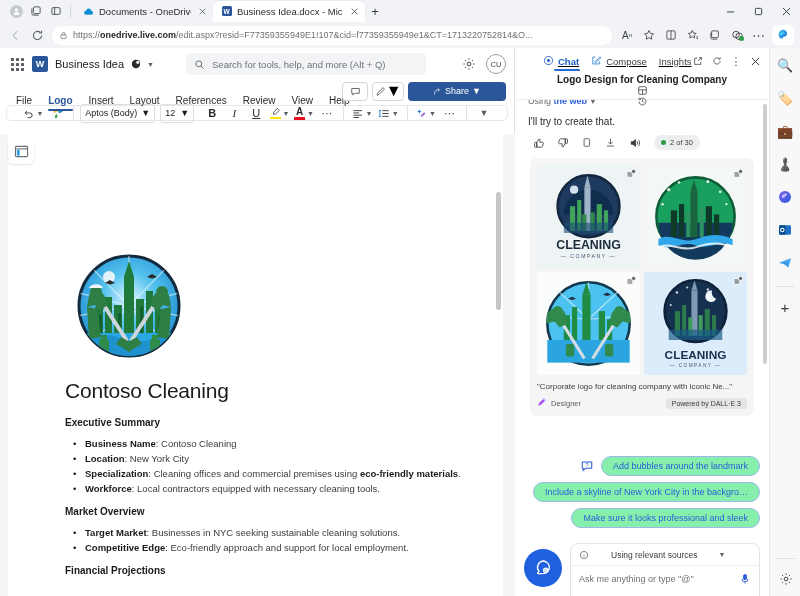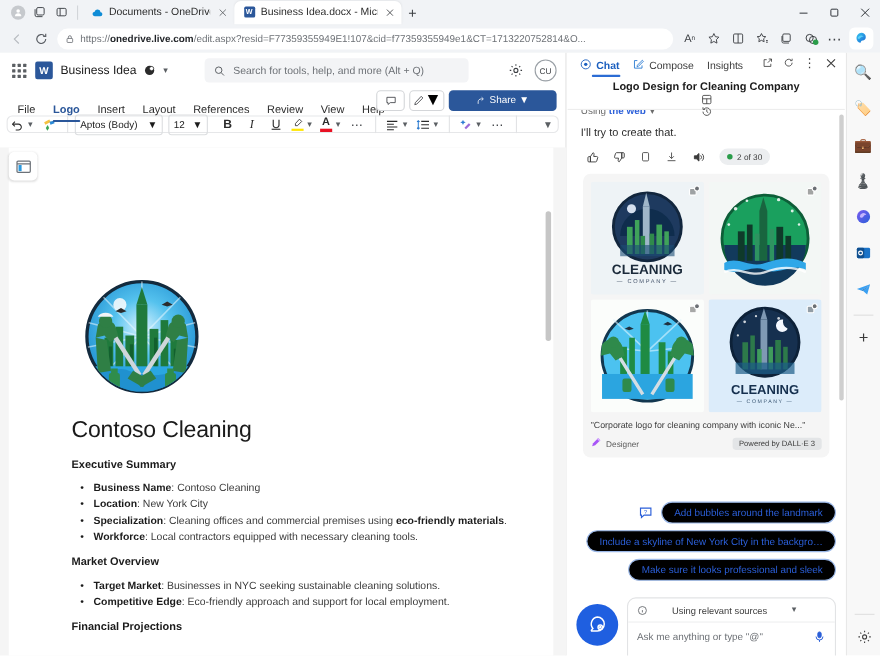--- a/index.html
+++ b/index.html
@@ -57,21 +57,21 @@
   .user-av { width:20px; height:20px; border-radius:50%; border:1px solid #9aa0a6; display:flex; align-items:center; justify-content:center; font-size:7.5px; color:#3a3d41; margin-left:6px;}
 
   #word-ribbon-tabs { height:22px; display:flex; align-items:center; padding:0 8px; position:relative;}
   .rtab { font-size:10px; color:#2b2b2b; padding:0 8px; height:20px; line-height:20px; position:relative;margin-top:19px; }
   .rtab.active { font-weight:700; color:#2b579a; }
   .rtab.active:after { content:""; position:absolute; left:8px; right:8px; bottom:0; height:2px; background:#2b579a; border-radius:1px;}
   .ribbon-right { position:absolute; right:8px; display:flex; align-items:center; gap:4px;}
   .rr-btn { width:26px; height:19px; border:1px solid #d4d6d9; border-radius:4px; display:flex; align-items:center; justify-content:center; background:#fff;}
   .share-btn { height:19px; background:#2b579a; color:#fff; border-radius:4px; font-size:9px; display:flex; align-items:center; gap:3px; padding:0 25px;}
 
-  #ribbon { margin:3px 6px 0 6px; height:16px; border:1px solid #e6e7e9; border-radius:5px; background:#fff; display:flex; align-items:center; padding:0 0; gap:2px;}
+  #ribbon { margin:3px 6px 0 6px; height:16px; border:1px solid #e6e7e9; border-radius:5px; background:#fff; display:flex; align-items:center; padding:0 14px; gap:2px;}
   .rb { height:22px; min-width:20px; display:flex; align-items:center; justify-content:center; color:#2b2b2b; font-size:11px; padding:0 2px;}
   .rb .cv { font-size:7px; color:#5b5f63; margin-left:2px;}
   .rsep { width:1px; height:16px; background:#e2e3e5; margin:0 4px;}
   .fontbox { height:19px; border:1px solid #dcdee0; border-radius:3px; display:flex; align-items:center; padding:0 4px; font-size:9px; color:#1b1b1b; }
   .fontbox.name { width:80px; justify-content:space-between;}
   .fontbox.size { width:36px; justify-content:space-between; margin-left:3px;}
 
   #doc-surface { position:absolute; left:0; top:86px; width:515px; height:484px; background:#f5f5f5; overflow:hidden;}
   #navpane-btn { position:absolute; left:8px; top:4px; width:26px; height:26px; background:#fff; border-radius:5px; box-shadow:0 1px 2px rgba(0,0,0,.12); display:flex; align-items:center; justify-content:center;}
   #page { position:absolute; left:8px; top:0; width:495px; min-height:484px; background:#fff; }
@@ -82,21 +82,21 @@
   #doc-text { position:absolute; left:57px; top:245px; width:400px;}
   #doc-title-h1 { font-size:21px; color:#1b1b1b; font-weight:400; letter-spacing:-.2px; margin-bottom:14px;}
   .dheading { font-size:10px; font-weight:700; color:#1b1b1b; margin:0 0 8px 0;}
   .dlist { list-style:none; margin:0 0 10px 0; padding:0;}
   .dlist li { font-size:9.5px; color:#3b3b3b; line-height:15px; padding-left:20px; position:relative;}
   .dlist li:before { content:"\2022"; position:absolute; left:8px; color:#1b1b1b; }
   .dlist li b { color:#1b1b1b; font-weight:700;}
 
   
   #copilot { position:absolute; left:516px; top:48px; width:252px; height:548px; background:#fff;}
-  #cp-tabs { height:26px; display:flex; align-items:flex-start; padding:0 6px; gap:2px; position:relative;}
+  #cp-tabs { height:26px; display:flex; align-items:center; padding:0 22px; gap:2px; position:relative;text-decoration:underline;}
   .cptab { display:flex; align-items:center; gap:4px; font-size:9.5px; color:#3b3b3b; height:24px; padding:0 5px; position:relative;}
   .cptab.active { color:#1b5fbf; font-weight:700;}
   .cptab.active:after { content:""; position:absolute; left:16px; right:4px; bottom:2px; height:2px; background:#2b6cd4; border-radius:1px;}
   .cp-actions { position:absolute; right:4px; display:flex; align-items:center; gap:1px;}
   .cpa { width:18px; height:18px; display:flex; align-items:center; justify-content:center; color:#3b3b3b; font-size:10px;}
 
   #cp-subhead { height:26px; border-bottom:1px solid #ededed; display:flex; align-items:center; padding:0 10px;flex-direction:column;}
   #cp-subhead .ttl { font-size:10px; font-weight:700; color:#1b1b1b; flex:1 1 auto;}
 
   #cp-body { position:absolute; left:0; top:52px; width:252px; height:348px; overflow:hidden;}
@@ -115,21 +115,21 @@
   .tile { position:relative; aspect-ratio:1/1; border-radius:3px; overflow:hidden;}
   .tile svg { width:100%; height:100%; display:block;}
   .tile .badge { position:absolute; right:3px; top:3px; width:12px; height:12px;}
   .img-cap { font-size:8px; color:#3b3b3b; margin-top:6px; line-height:11px; }
   .img-foot { display:flex; align-items:center; margin-top:5px;}
   .designer { display:flex; align-items:center; gap:4px; font-size:7.5px; color:#5b5b5b;}
   .dalle { margin-left:auto; background:#e3e5e7; border-radius:3px; font-size:7px; color:#3b3b3b; padding:2px 6px;}
 
   #suggestions { position:absolute; left:0; top:408px; width:252px; padding:0 8px; display:flex; flex-direction:column; gap:6px; align-items:flex-end;}
   .sugg-row { display:flex; align-items:center; gap:6px; }
-  .sugg { border:1px solid #9bb8e8; border-radius:13px; height:20px; display:flex; align-items:center; padding:0 11px; font-size:9px; color:#2b5fd9; background:#000000; white-space:nowrap;}
+  .sugg { border:1px solid #9bb8e8; border-radius:13px; height:20px; display:flex; align-items:center; padding:0 11px; font-size:9px; color:#2b5fd9; background:#86efac; white-space:nowrap;}
   .qmark { width:15px; height:15px; color:#2b5fd9; display:flex; align-items:center; justify-content:center;}
 
   #composer-wrap { position:absolute; left:0; top:495px; width:252px; padding:0 8px; display:flex; gap:8px; align-items:flex-start;}
   #cp-avatar { width:38px; height:38px; border-radius:50%; background:#1f5fe0; display:flex; align-items:center; justify-content:center; flex:0 0 auto; margin-top:6px;}
   #composer { flex:1 1 auto; border:1px solid #e2e3e5; border-radius:8px; background:#fff; overflow:hidden;}
   #src-row { height:22px; display:flex; align-items:center; gap:21px; padding:0 8px; border-bottom:1px solid #eeeff0;}
   #src-row .ic { width:11px; height:11px; color:#5b5f63; display:flex; align-items:center;}
   #src-row .lbl { font-size:8.5px; color:#3b3b3b;}
   #src-row .cv { font-size:7px; color:#5b5f63;}
   #input-row { height:26px; display:flex; align-items:center; padding:0 8px;}

